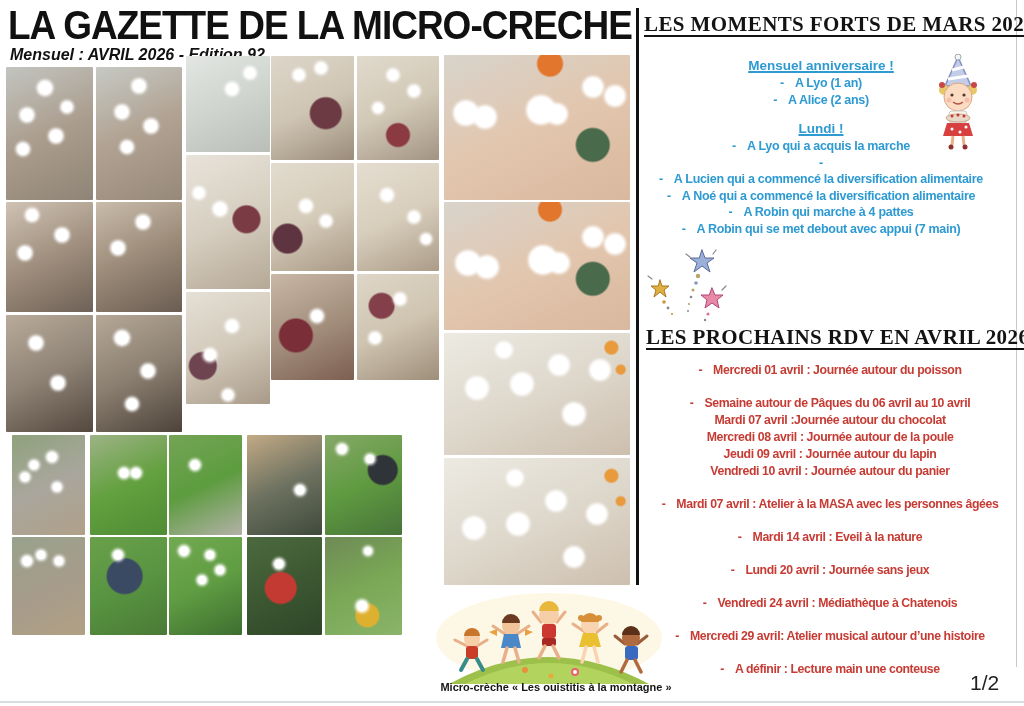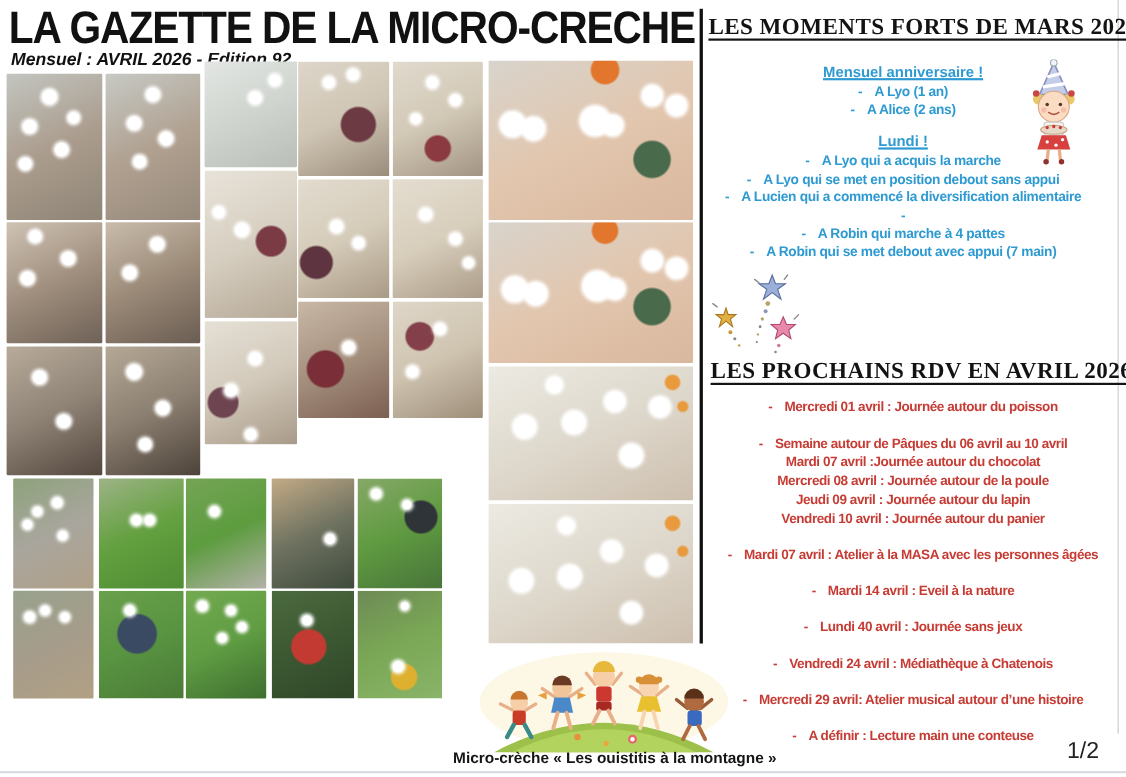--- a/index.html
+++ b/index.html
@@ -11,22 +11,22 @@
   .gazette-title{left:8px;top:2px;width:620px;font-weight:bold;font-size:37px;
     letter-spacing:-1px;color:#111;transform:scaleY(1.12);transform-origin:top left;
     font-family:"Liberation Sans",sans-serif;white-space:nowrap;}
   .gazette-sub{left:10px;top:46px;font-weight:bold;font-style:italic;font-size:16px;color:#111;}
 
   #collage{position:absolute;left:0;top:0;width:640px;height:706px;}
   .photo{position:absolute;overflow:hidden;border-radius:1px;}
   .blur{position:absolute;transform:translate(-50%,-50%);background:#fff;border-radius:50%;
         box-shadow:0 0 3px 2px rgba(255,255,255,.95);}
 
-  .footer-line{left:406px;top:681px;width:300px;text-align:right;font-weight:bold;
-    font-size:14px;color:#151515;}
+  .footer-line{left:406px;top:681px;width:300px;text-align:center;font-weight:bold;
+    font-size:11px;color:#151515;}
   .page-num{left:970px;top:671px;font-size:21px;color:#222;font-family:"Liberation Sans",sans-serif;}
 
   
   .vline{left:636px;top:8px;width:3px;height:577px;background:#111;}
   .rline{left:1016px;top:0;width:1px;height:667px;background:#c9c9c9;}
   .bline{left:0;top:701px;width:1024px;height:2px;background:#d8dce0;}
 
   
   .sec-title{font-family:"Liberation Serif",serif;font-weight:bold;color:#131313;
     font-size:21px;letter-spacing:.4px;text-decoration:underline;
@@ -321,28 +321,28 @@
     </div>
   <div class="blue-gap"></div>
   <div class="blue-head">Lundi !</div>
   <div id="bravo-list">
       <div class="b-line">
         <span class="dash">-</span>
         <span>A Lyo qui a acquis la marche</span>
       </div>
       <div class="b-line">
         <span class="dash">-</span>
-        <span>A Lyo qui se met en position debout sans appui</span>
       </div>
       <div class="b-line">
         <span class="dash">-</span>
         <span>A Lucien qui a commencé la diversification alimentaire</span>
       </div>
       <div class="b-line">
         <span class="dash">-</span>
+        <span>A Noé qui a commencé la diversification alimentaire</span>
       </div>
       <div class="b-line">
         <span class="dash">-</span>
         <span>A Robin qui marche à 4 pattes</span>
       </div>
       <div class="b-line">
         <span class="dash">-</span>
         <span>A Robin qui se met debout avec appui (7 main)</span>
       </div>
     </div>
@@ -406,21 +406,21 @@
     </div>
     <div class="rdv-group">
       <div class="r-line">
         <span class="dash">-</span>
         <span>Mardi 14 avril : Eveil à la nature</span>
       </div>
     </div>
     <div class="rdv-group">
       <div class="r-line">
         <span class="dash">-</span>
-        <span>Lundi 40 avril : Journée sans jeux</span>
+        <span>Lundi 20 avril : Journée sans jeux</span>
       </div>
     </div>
     <div class="rdv-group">
       <div class="r-line">
         <span class="dash">-</span>
         <span>Vendredi 24 avril : Médiathèque à Chatenois</span>
       </div>
     </div>
     <div class="rdv-group">
       <div class="r-line">

